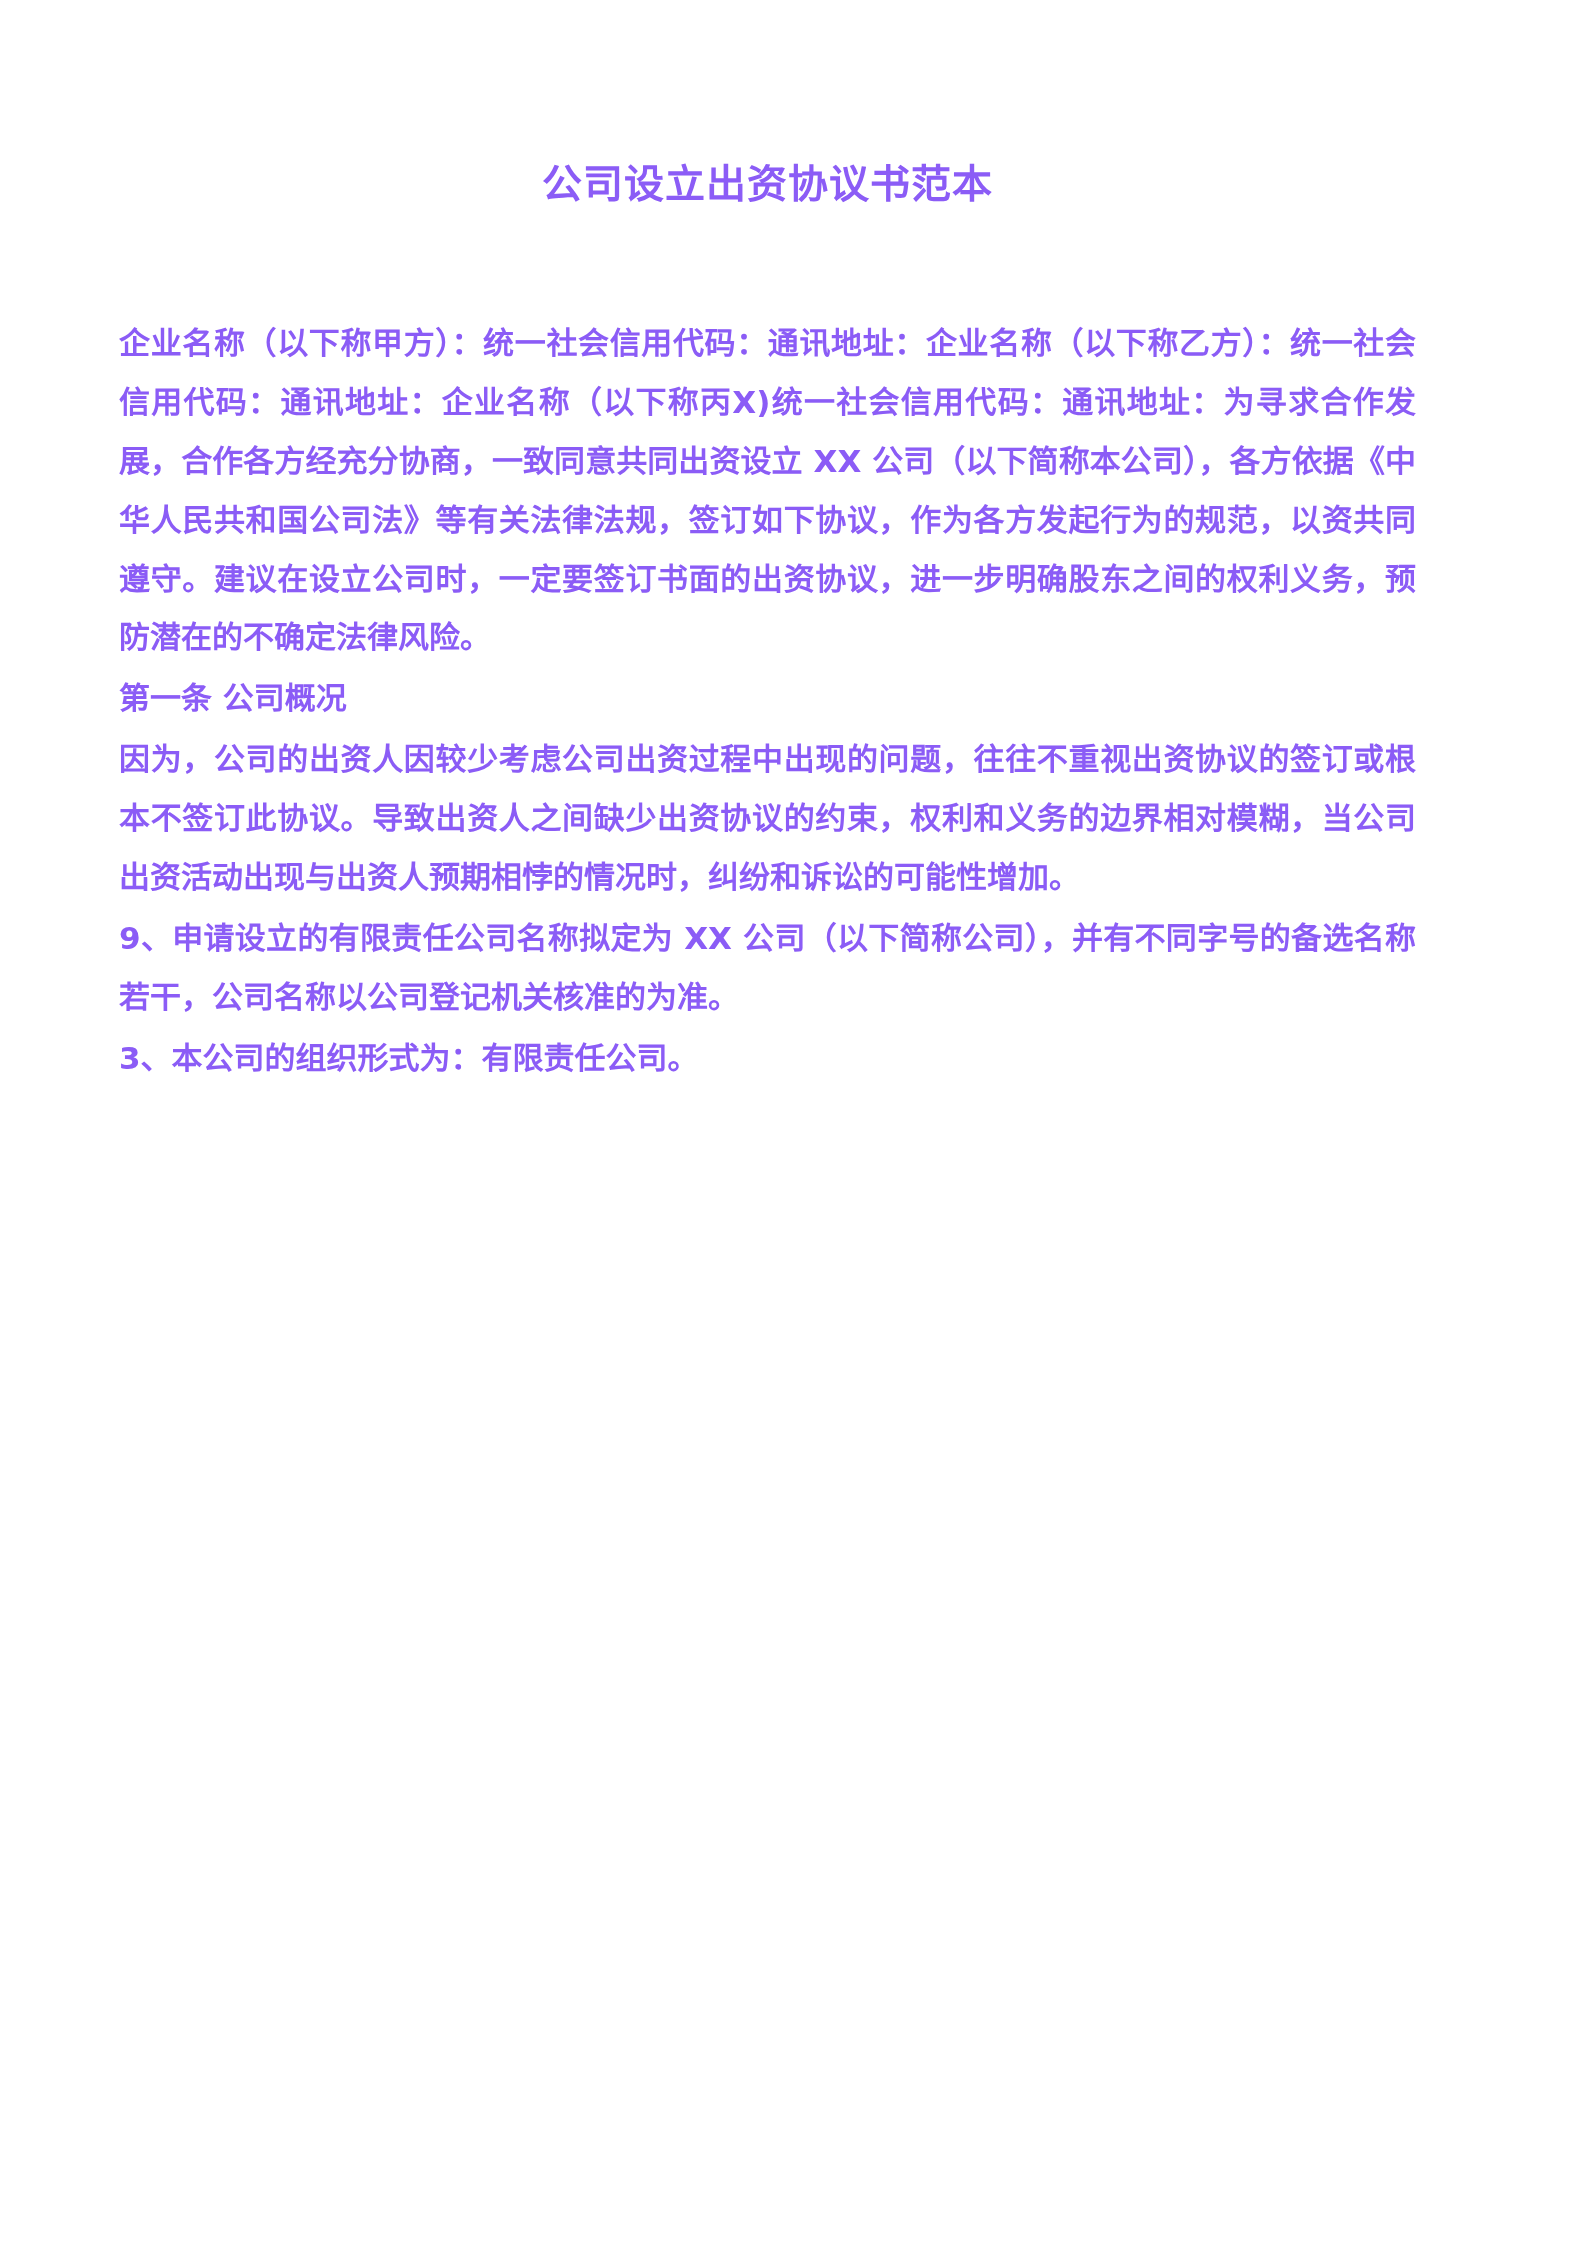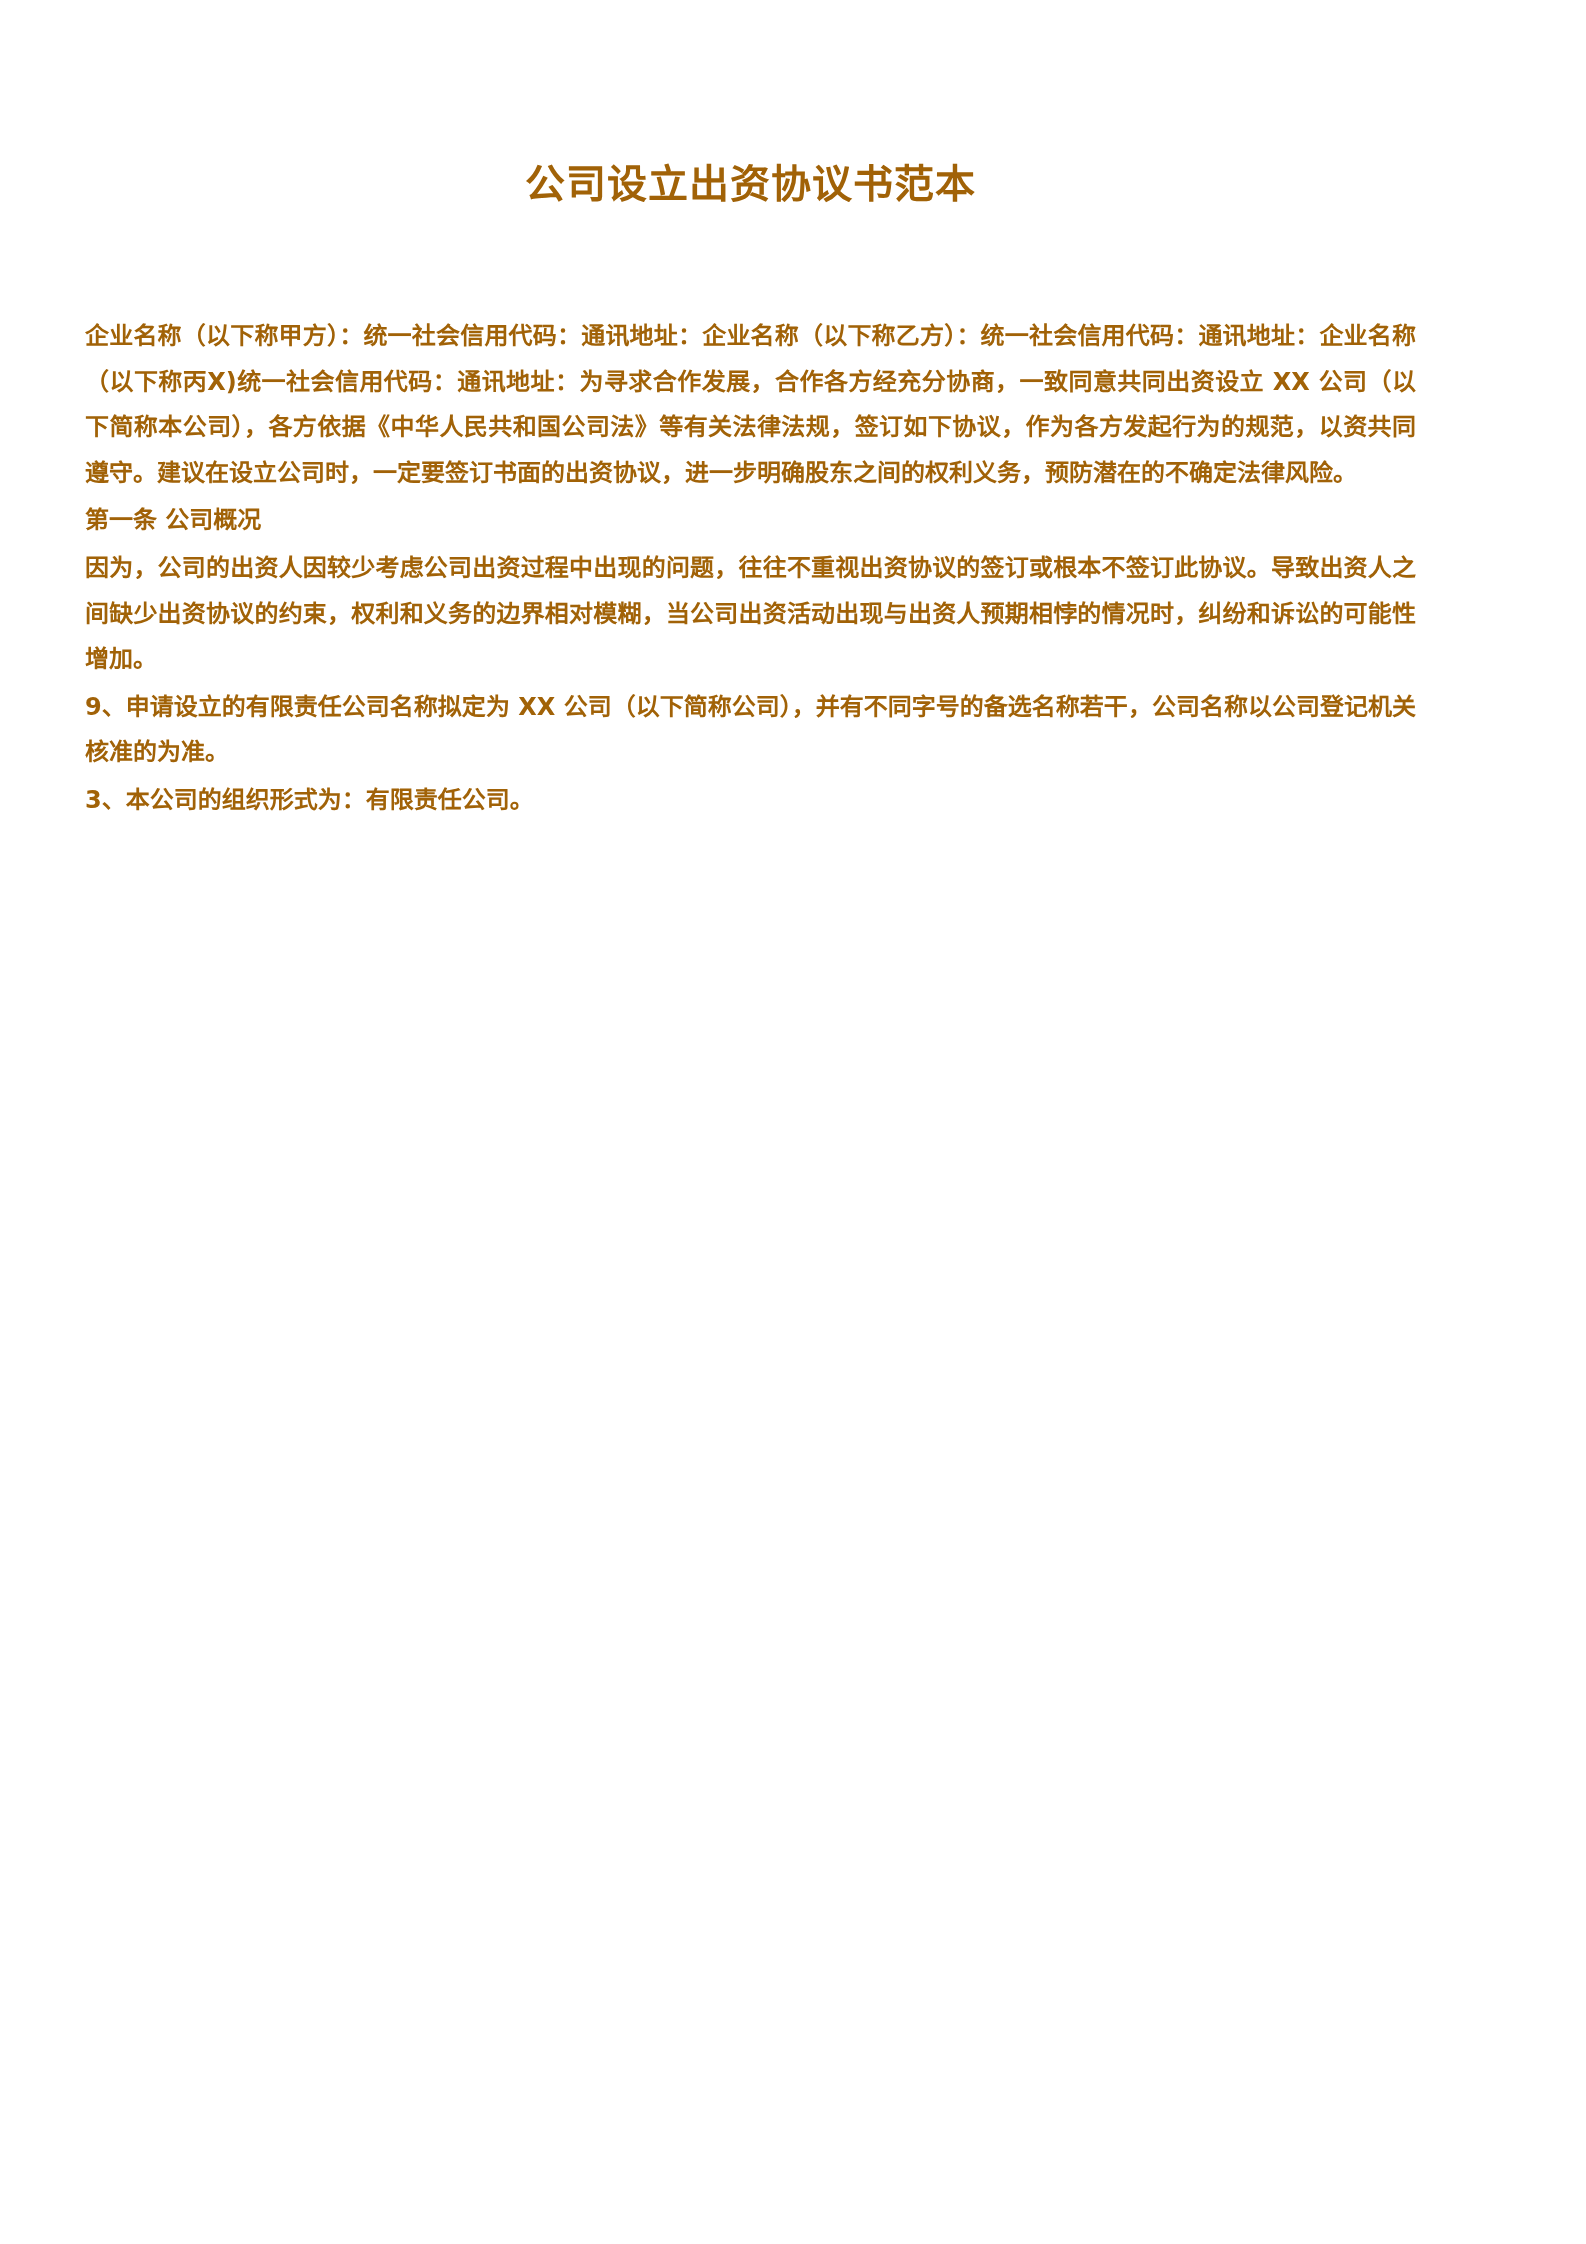--- a/index.html
+++ b/index.html
@@ -7,34 +7,34 @@
     padding: 0;
     background: #ffffff;
   }
   .page {
     position: relative;
     width: 1586px;
     height: 2244px;
     margin: 0 auto;
     box-sizing: border-box;
     background: #ffffff;
-    color: #a16207;
-    padding: 138px 170px 0 85px;
+    color: #8b5cf6;
+    padding: 138px 170px 0 119px;
     font-family: "DejaVu Sans", "Liberation Sans", sans-serif;
     overflow: hidden;
   }
   .doc-title {
     font-size: 40px;
     font-weight: 700;
     text-align: center;
     margin: 14px 0 104px 0;
     letter-spacing: 1px;
   }
   .para {
-    font-size: 24px;
+    font-size: 31px;
     font-weight: 700;
     line-height: 1.9;
     text-align: justify;
     text-justify: inter-ideograph;
     margin: 0;
     word-break: break-all;
   }
   .para + .para {
     margin-top: 2px;
   }

